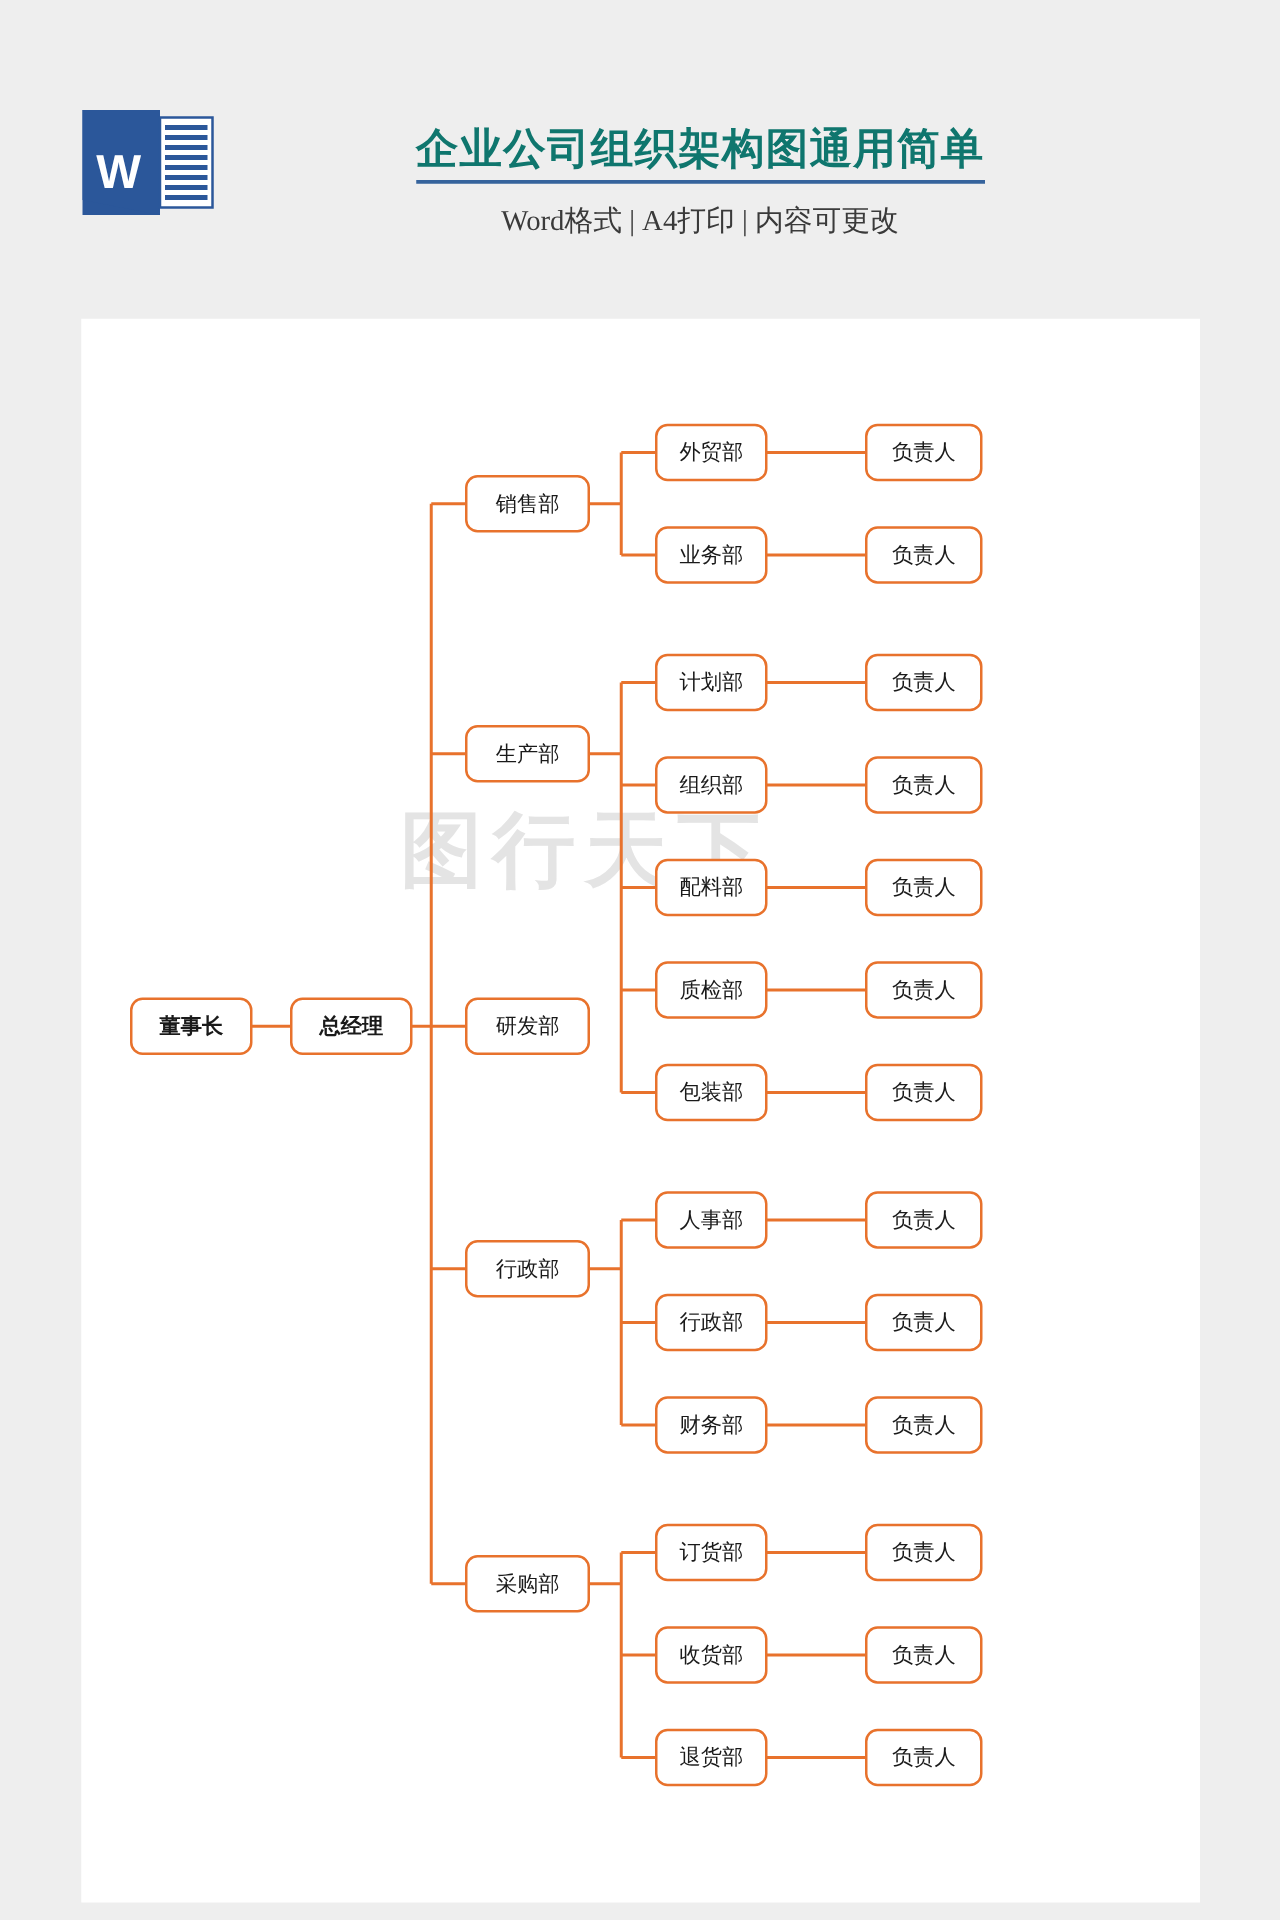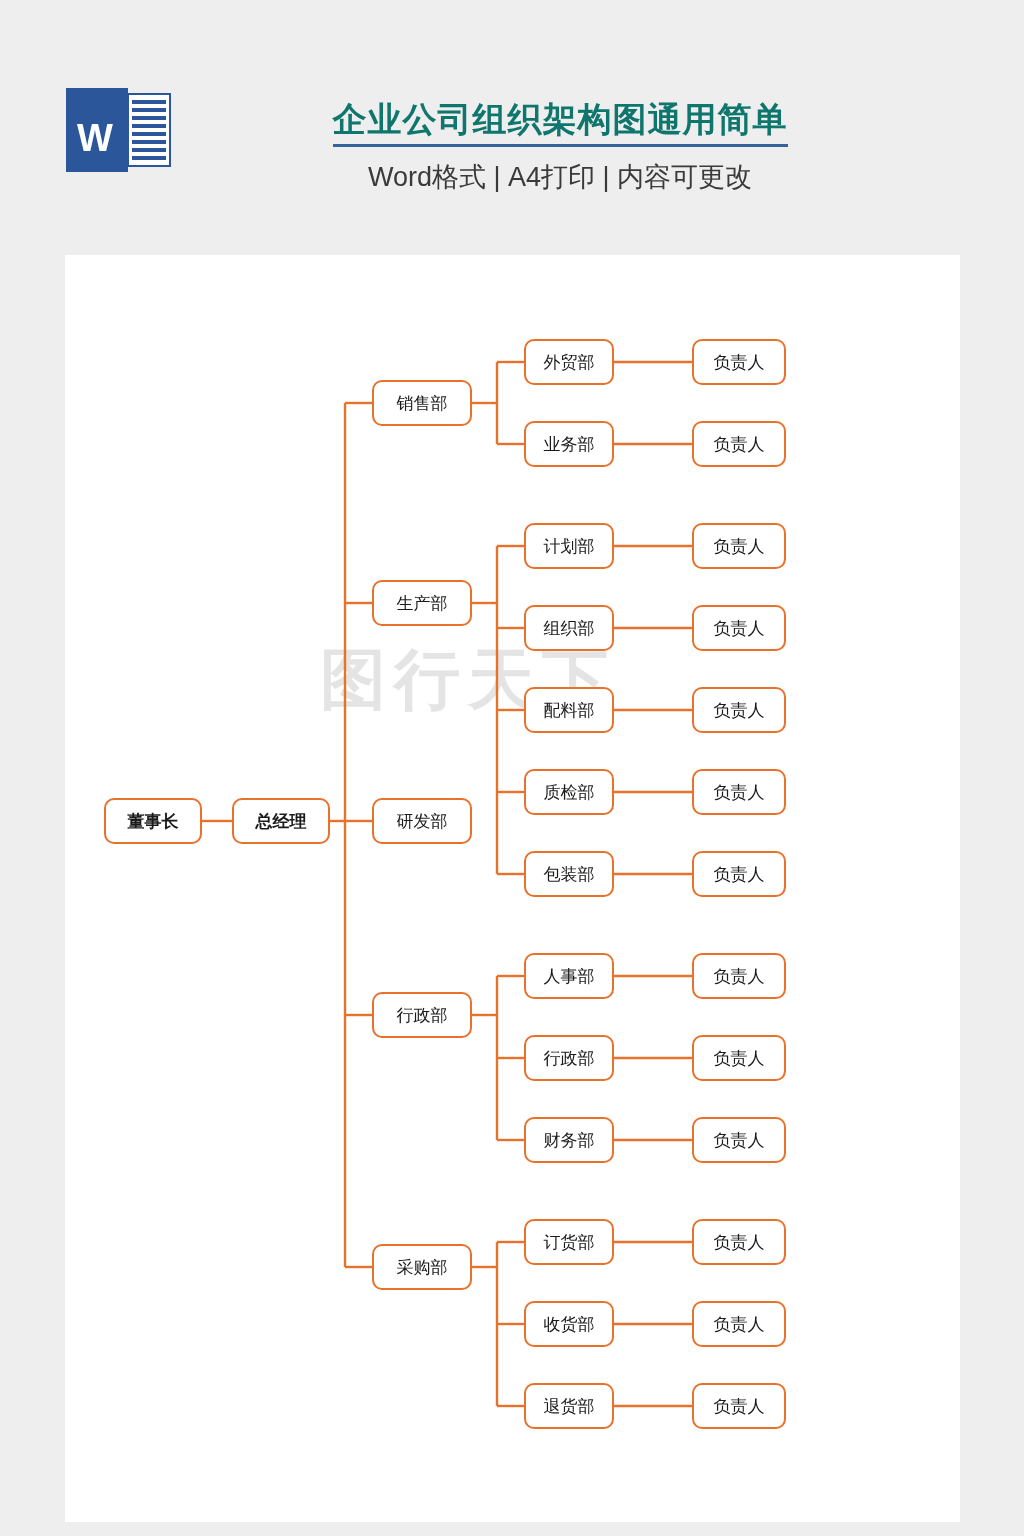--- a/index.html
+++ b/index.html
@@ -23,21 +23,21 @@
     text-align:center;
   }
   #doc-title{
     font-size:34px;font-weight:bold;color:#0f766e;
     letter-spacing:1px;line-height:48px;
     border-bottom:3px solid #35639c;
     display:inline-block;padding-bottom:1px;
   }
   #doc-subtitle{
     margin-top:14px;
-    font-size:27px;color:#3a3a3a;line-height:32px;font-weight:normal;
+    font-size:23px;color:#3a3a3a;line-height:32px;font-weight:normal;font-family:Liberation Serif, serif;
   }
   
   #page-sheet{
     position:absolute;left:65px;top:255px;width:895px;height:1267px;
     background:#ffffff;
   }
   #watermark{
     position:absolute;left:255px;top:380px;
     font-size:66px;color:#e4e4e4;font-weight:bold;
     letter-spacing:8px;

